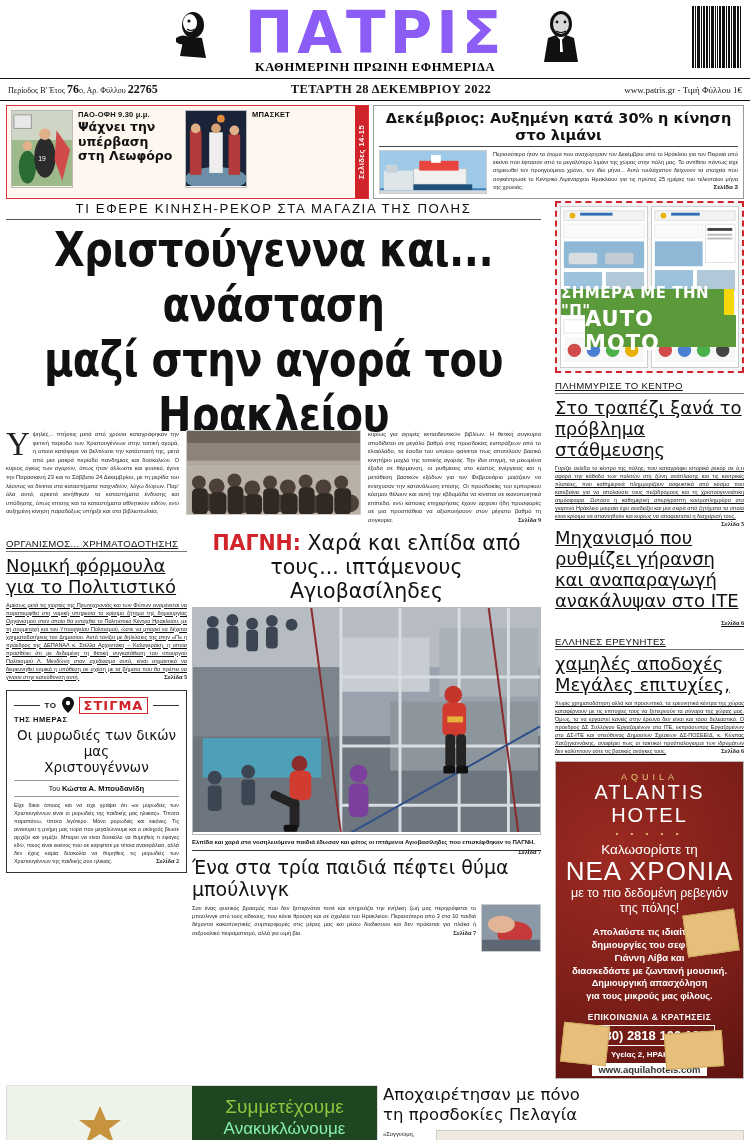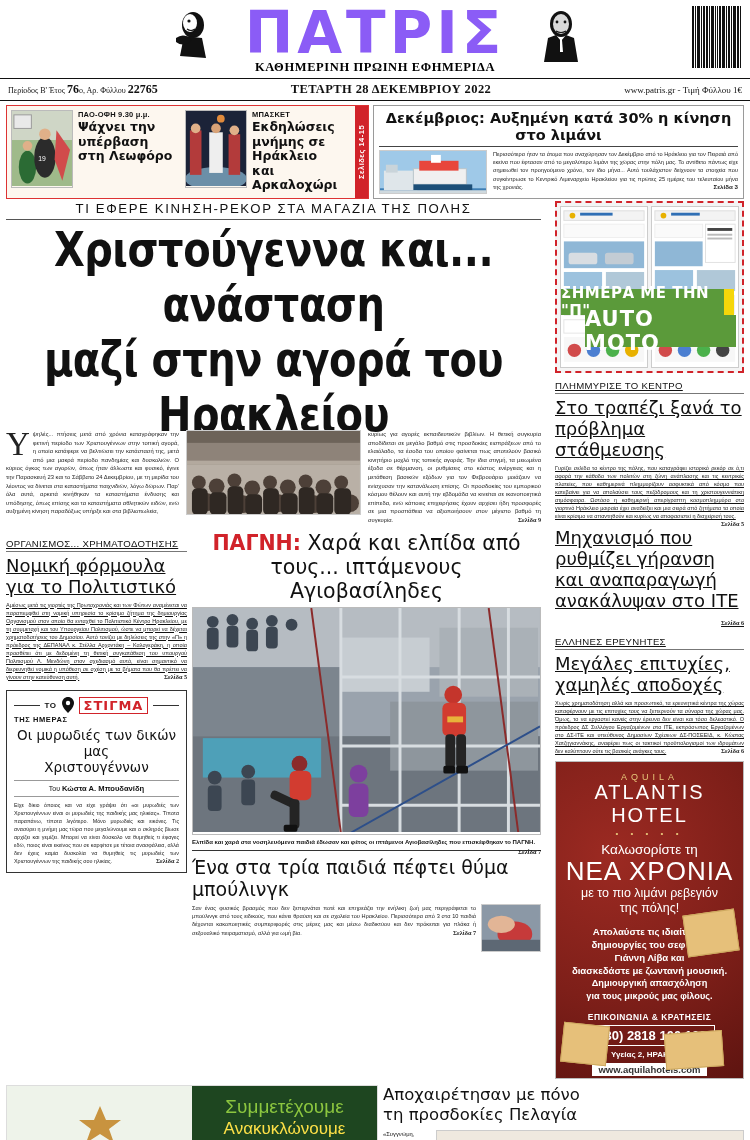--- a/index.html
+++ b/index.html
@@ -142,21 +142,21 @@
   .bully-row { display:flex; gap:5px; margin-top:4px; }
   .bully-text { flex:1; font-size:5.6px; line-height:8.4px; text-align:justify; color:#222; }
   .bully-photo { flex:0 0 60px; height:48px; border:1px solid #ccc; overflow:hidden; position:relative; }
 
   
   .bottom { display:flex; gap:5px; padding:0 6px; margin-top:6px; }
   .eco-ad { flex:0 0 372px; height:212px; display:flex; border:1px solid #ddd; overflow:hidden; }
   .eco-left { flex:0 0 185px; background:#eef3ea; position:relative; }
   .eco-right { flex:1; background:#1e4620; padding:10px 8px; text-align:center; color:#fff; }
   .eco-l1 { font-size:19px; color:#8cc63f; line-height:22px; }
-  .eco-l2 { font-size:17px; color:#fde047; line-height:21px; }
+  .eco-l2 { font-size:17px; color:#86efac; line-height:21px; }
   .eco-l3 { font-size:15px; color:#cfe8b6; line-height:19px; }
 
   .pel { flex:1; min-width:0; }
   .pel-head { font-family:"DejaVu Sans",sans-serif; font-size:16.5px; line-height:20px; }
   .pel-row { display:flex; gap:5px; margin-top:5px; }
   .pel-quote { flex:0 0 48px; font-size:5.8px; line-height:8.6px; }
   .pel-photo { flex:1; height:68px; border:1px solid #ccc; overflow:hidden; position:relative; }
 
   
   .hotel {
@@ -301,25 +301,20 @@
             <circle cx="10" cy="18" r="5" fill="#e0b089"></circle>
             <rect x="24" y="22" width="14" height="42" fill="#eeeeee"></rect>
             <circle cx="31" cy="18" r="5" fill="#d8a277"></circle>
             <circle cx="36" cy="8" r="4" fill="#e08a3c"></circle>
             <rect x="44" y="24" width="12" height="42" fill="#b33b3b"></rect>
             <circle cx="50" cy="20" r="5" fill="#e0b089"></circle>
           </svg>
         </div>
         <div class="sp-txt">
           <div class="sp-kicker">ΜΠΑΣΚΕΤ</div>
-          <div class="sp-head">
-            <div>Εκδηλώσεις</div>
-            <div>μνήμης σε Ηράκλειο</div>
-            <div>και Αρκαλοχώρι</div>
-          </div>
         </div>
       </div>
 
       <div class="sp-pages">Σελίδες 14-15</div>
     </div>
 
     <div class="portbox">
       <div class="port-head">Δεκέμβριος: Αυξημένη κατά 30% η κίνηση στο λιμάνι</div>
       <div class="port-body">
         <div class="port-photo">
@@ -622,39 +617,39 @@
           <div>ανακάλυψαν στο ΙΤΕ</div>
         </div>
         <div style="text-align:right">
           <span class="pg" style="float:none">Σελίδα 6</span>
         </div>
       </div>
 
       <div class="sect">
         <div class="kick">ΕΛΛΗΝΕΣ ΕΡΕΥΝΗΤΕΣ</div>
         <div class="hl">
+          <div>χαμηλές αποδοχές</div>
           <div>Μεγάλες επιτυχίες,</div>
-          <div>χαμηλές αποδοχές</div>
         </div>
         <div class="body-sm">
           <span>Χωρίς χρηματοδότηση αλλά και προσωπικό, τα ερευνητικά κέντρα της χώρας καταφέρνουν με τις επιτυχίες τους να ξεπερνούν τα σύνορα της χώρας μας. Όμως, το να εργαστεί κανείς στην έρευνα δεν είναι και τόσο δελεαστικό. Ο πρόεδρος ΔΣ Συλλόγου Εργαζομένων στο ΙΤΕ, εκπρόσωπος Εργαζομένων στο ΔΣ-ΙΤΕ και υπεύθυνος Δημοσίων Σχέσεων ΔΣ-ΠΟΣΕΕΙΔ, κ. Κώστας Χατζηγιαννάκης, αναφέρει πως οι τακτικοί προϋπολογισμοί των ιδρυμάτων δεν καλύπτουν ούτε τις βασικές ανάγκες τους.</span>
           <span class="pg">Σελίδα 6</span>
         </div>
       </div>
 
       <div class="hotel">
         <div class="gift" style="right:6px;top:150px;width:52px;height:42px;transform:rotate(-8deg)"></div>
         <div class="gift" style="left:6px;bottom:14px;width:46px;height:40px;transform:rotate(6deg)"></div>
         <div class="gift" style="right:20px;bottom:10px;width:58px;height:36px;transform:rotate(-4deg)"></div>
         <div class="h-aq">AQUILA</div>
         <div class="h-at">ATLANTIS HOTEL</div>
         <div class="h-stars">• • • • •</div>
         <div class="h-w">Καλωσορίστε τη</div>
         <div class="h-ny">ΝΕΑ ΧΡΟΝΙΑ</div>
-        <div class="h-sub">με το πιο λιμάνι ρεβεγιόν</div>
+        <div class="h-sub">με το πιο δεδομένη ρεβεγιόν</div>
         <div class="h-sub">της πόλης!</div>
         <div class="h-p">
           <div>Απολαύστε τις ιδιαίτερες</div>
           <div>δημιουργίες του σεφ μας,</div>
           <div>Γιάννη Λίβα και</div>
           <div>διασκεδάστε με ζωντανή μουσική.</div>
         </div>
         <div class="h-p2">
           <div>Δημιουργική απασχόληση</div>
           <div>για τους μικρούς μας φίλους.</div>

